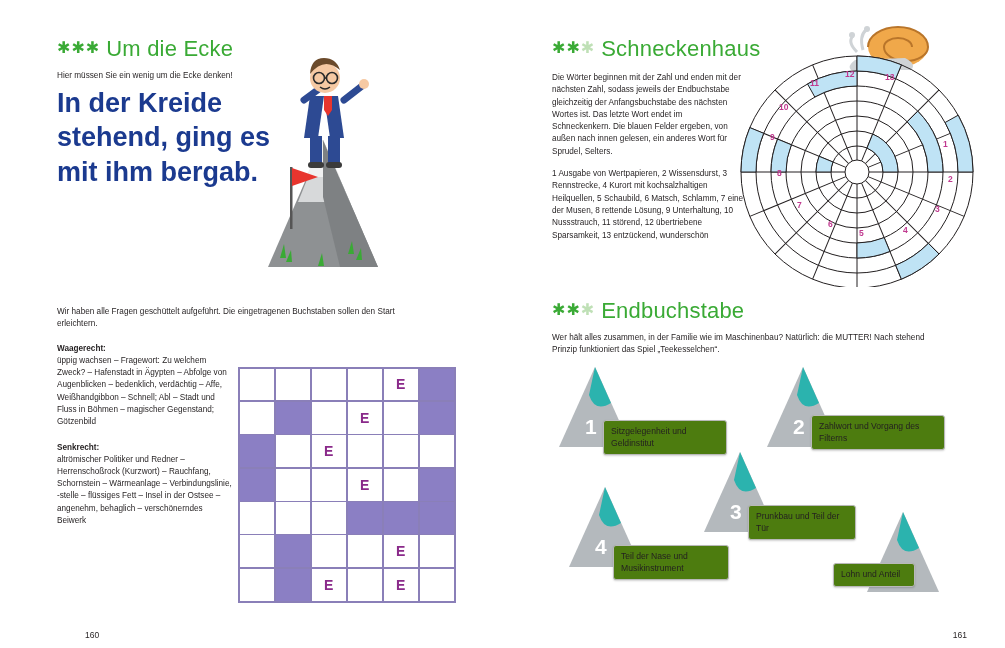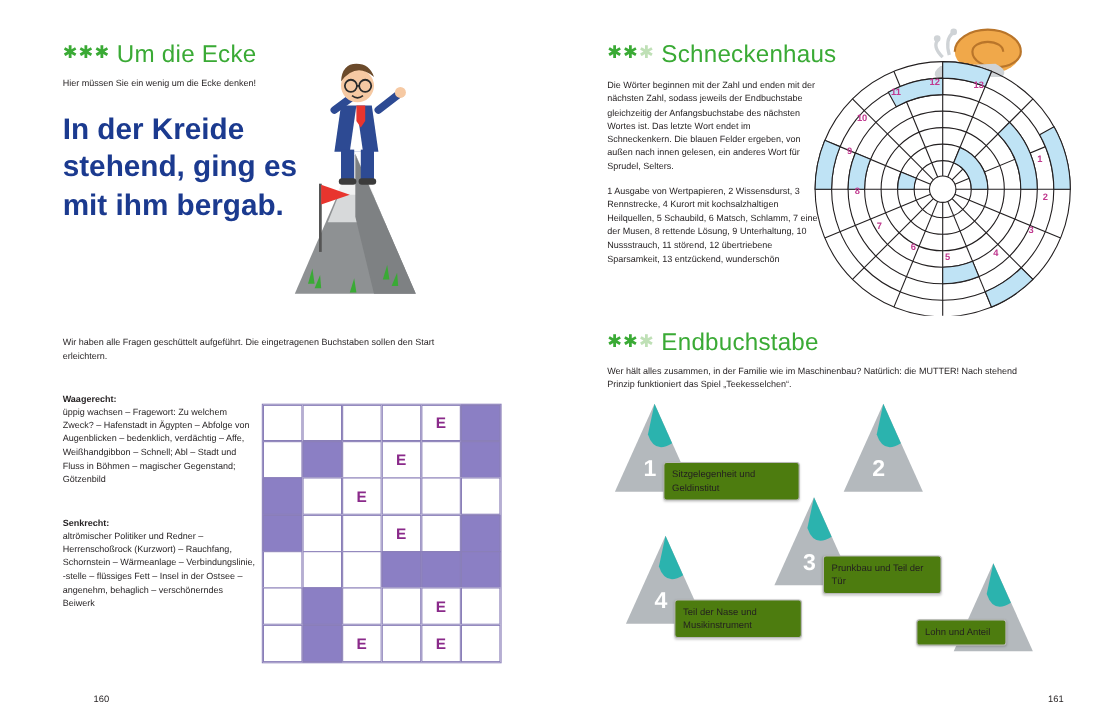--- a/index.html
+++ b/index.html
@@ -50,34 +50,34 @@
     color: #231f20;
   }
 
   
   #um-die-ecke { position: absolute; left: 57px; top: 36px; width: 330px; }
   .riddle-text {
     color: #1b3a8f;
     font-weight: bold;
     font-size: 27px;
     line-height: 1.28;
-    margin-top: 18px;
+    margin-top: 4px;
     width: 250px;
   }
   #mountain-illo {
     position: absolute;
     left: 228px;
     top: 22px;
     width: 200px;
     height: 265px;
   }
 
   #ekreuz { position: absolute; left: 57px; top: 298px; width: 400px; }
   #ekreuz .subtitle { width: 350px; }
-  .clue-block { margin-top: 28px; width: 175px; }
+  .clue-block { margin-top: 14px; width: 175px; }
   .clue-head { font-size: 8.2px; font-weight: bold; }
   .clue-body { font-size: 8.2px; line-height: 1.5; margin-top: 2px; }
 
   
   #cw-grid {
     position: absolute;
     left: 238px;
     top: 367px;
     width: 216px;
     height: 234px;
@@ -384,20 +384,21 @@
       <path d="M40 2 L56 38 Q40 48 34 30 Z" fill="#2bb3ae"></path>
     </svg>
     <div class="cone-num" style="left:40px;top:60px">1</div>
     <div class="label-box" style="left:58px;top:65px;width:108px">Sitzgelegenheit und Geldinstitut</div>
 
     <svg style="position:absolute;left:218px;top:10px" width="80" height="85">
       <polygon points="40,2 76,82 4,82" fill="#b4b9bd"></polygon>
       <path d="M40 2 L56 38 Q40 48 34 30 Z" fill="#2bb3ae"></path>
     </svg>
     <div class="cone-num" style="left:248px;top:60px">2</div>
+    <div class="label-box" style="left:266px;top:60px;width:118px">Zahlwort und Vorgang des Filterns</div>
 
     <svg style="position:absolute;left:155px;top:95px" width="80" height="85">
       <polygon points="40,2 76,82 4,82" fill="#b4b9bd"></polygon>
       <path d="M40 2 L56 38 Q40 48 34 30 Z" fill="#2bb3ae"></path>
     </svg>
     <div class="cone-num" style="left:185px;top:145px">3</div>
     <div class="label-box" style="left:203px;top:150px;width:92px">Prunkbau und Teil der Tür</div>
 
     <svg style="position:absolute;left:20px;top:130px" width="80" height="85">
       <polygon points="40,2 76,82 4,82" fill="#b4b9bd"></polygon>

